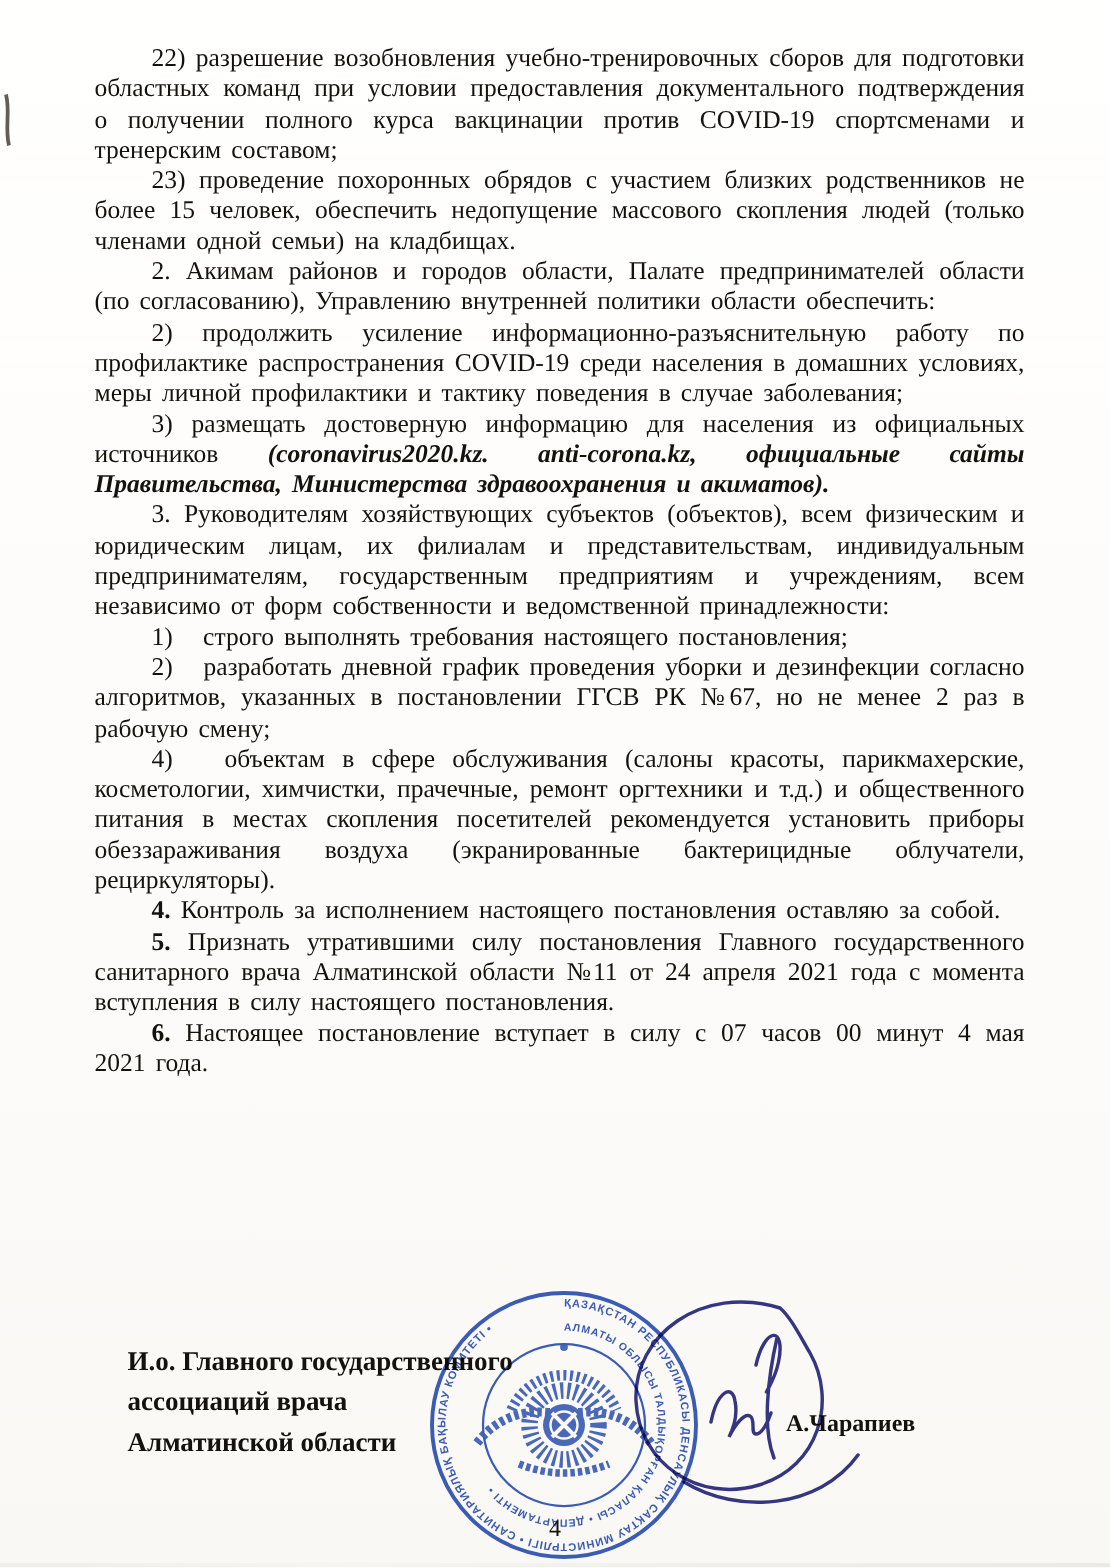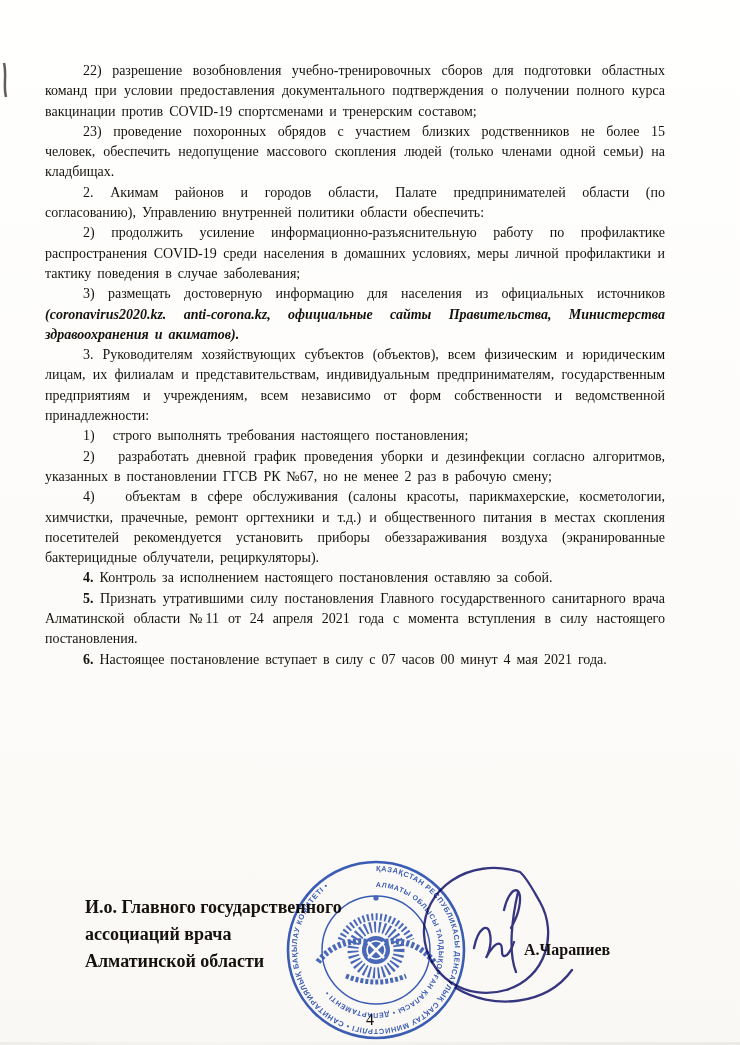--- a/index.html
+++ b/index.html
@@ -6,25 +6,24 @@
   .page {
     position:relative;
     width:740px; height:1045px;
     background:linear-gradient(180deg,#fffffe 0%, #fcfbf9 60%, #faf8f5 100%);
     overflow:hidden;
     font-family:"Liberation Serif", serif;
     color:#15120e;
   }
   .body-text {
     position:absolute;
-    left:45px; top:29px; width:620px;
-    font-size:14px; line-height:20.3px;
+    left:63px; top:29px; width:620px;
+    font-size:17px; line-height:20.3px;
     text-align:justify;
     word-spacing:2.5px;
-    margin-top:32px;
   }
   .para { margin:0; text-indent:38px; }
   .para.bold { font-weight:normal; }
   .para .b { font-weight:bold; }
   .para .i { font-style:italic;font-weight:bold; }
   .signature-block {
     position:absolute; left:85px; top:894px;
     font-weight:bold; font-size:18px; line-height:27px;
     white-space:nowrap;
   }

